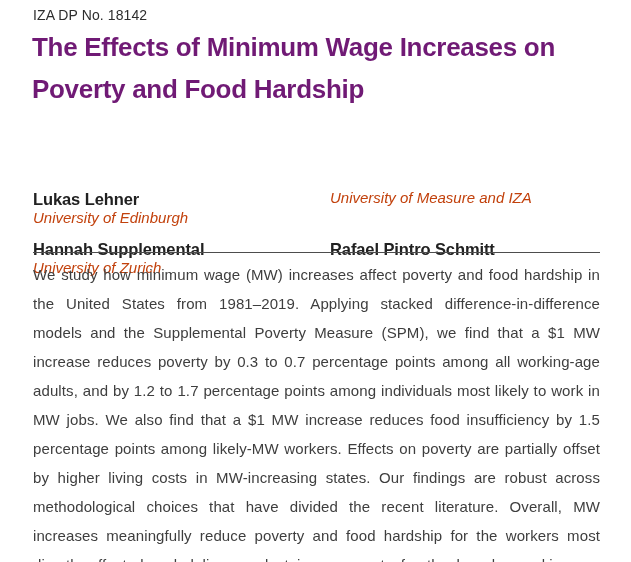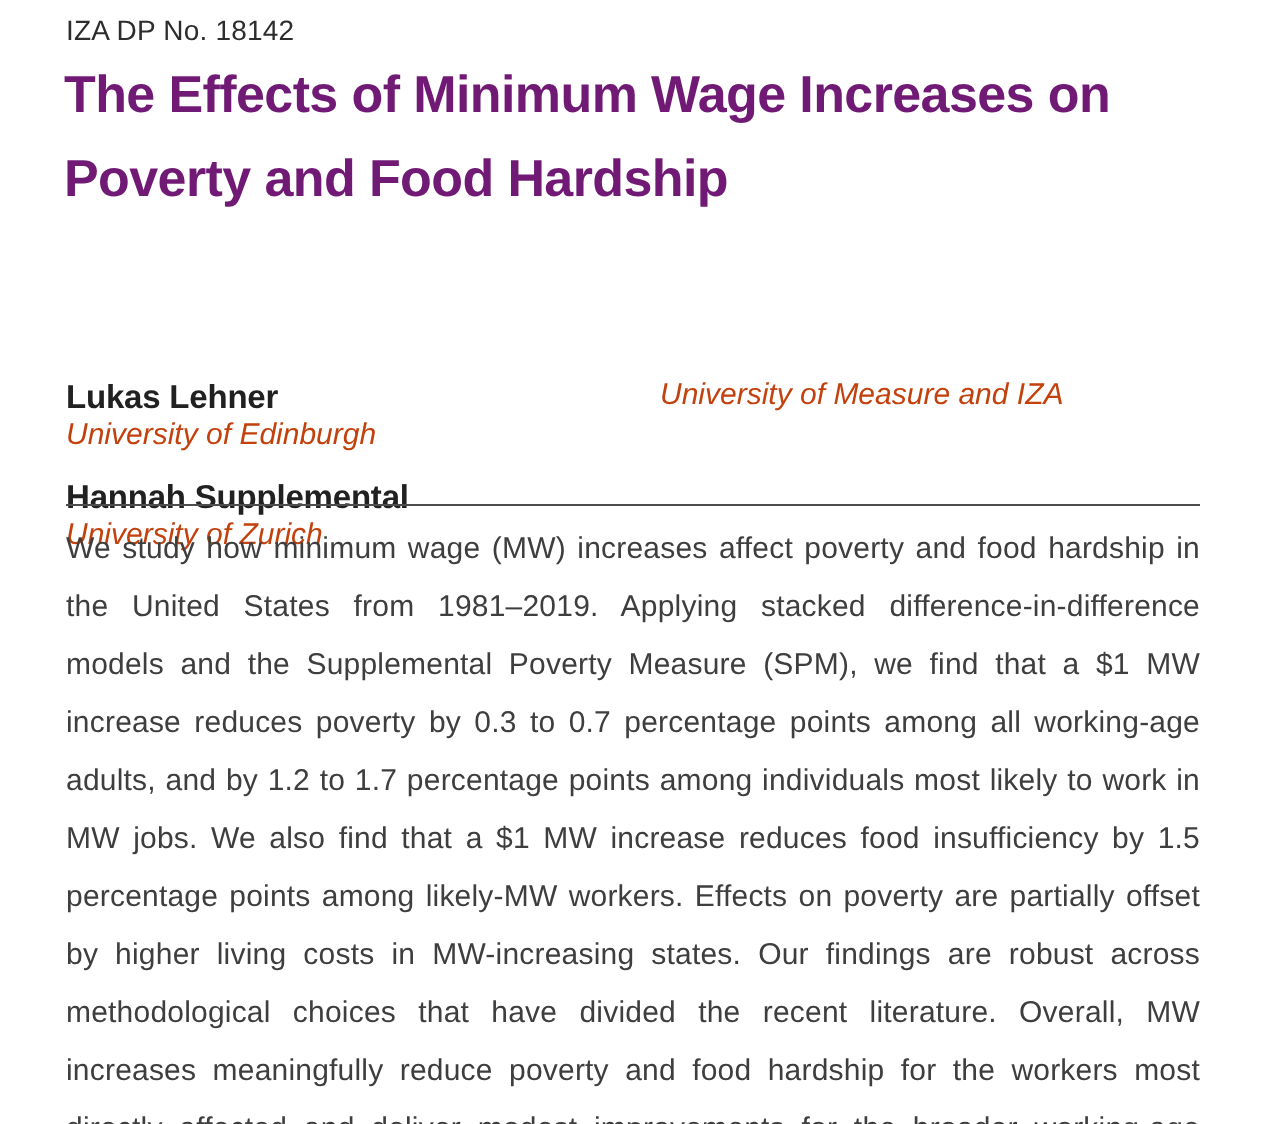--- a/index.html
+++ b/index.html
@@ -93,20 +93,21 @@
       <div class="author-affiliation">University of Edinburgh</div>
     </div>
     <div class="author">
       <div class="author-affiliation">University of Measure and IZA</div>
     </div>
     <div class="author">
       <div class="author-name">Hannah Supplemental</div>
       <div class="author-affiliation">University of Zurich</div>
     </div>
     <div class="author">
+      <div class="author-name">Rafael Pintro Schmitt</div>
     </div>
   </div>
 
   <hr class="divider">
 
   <p class="abstract">We study how minimum wage (MW) increases affect poverty and food hardship in the United States from 1981–2019. Applying stacked difference-in-difference models and the Supplemental Poverty Measure (SPM), we find that a $1 MW increase reduces poverty by 0.3 to 0.7 percentage points among all working-age adults, and by 1.2 to 1.7 percentage points among individuals most likely to work in MW jobs. We also find that a $1 MW increase reduces food insufficiency by 1.5 percentage points among likely-MW workers. Effects on poverty are partially offset by higher living costs in MW-increasing states. Our findings are robust across methodological choices that have divided the recent literature. Overall, MW increases meaningfully reduce poverty and food hardship for the workers most directly affected and deliver modest improvements for the broader working-age population.</p>
 
 </div>
 
 </body></html>

